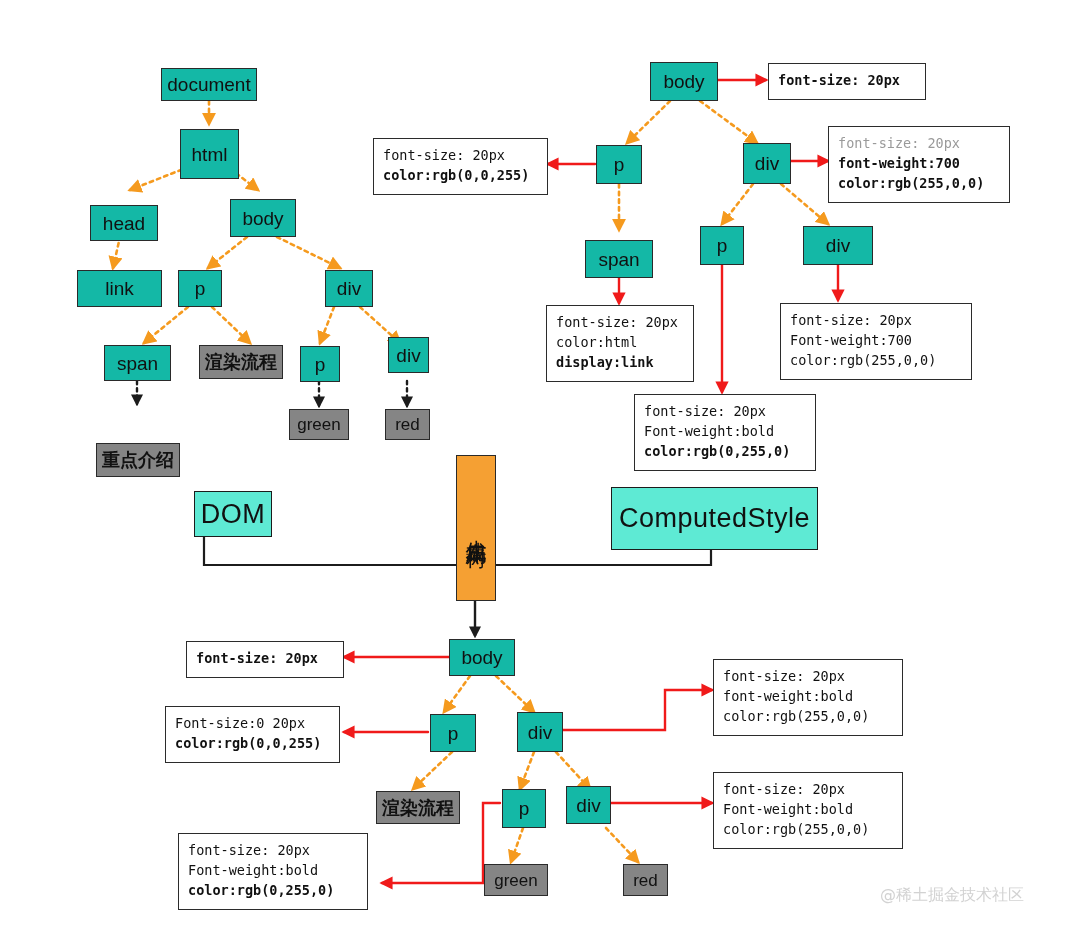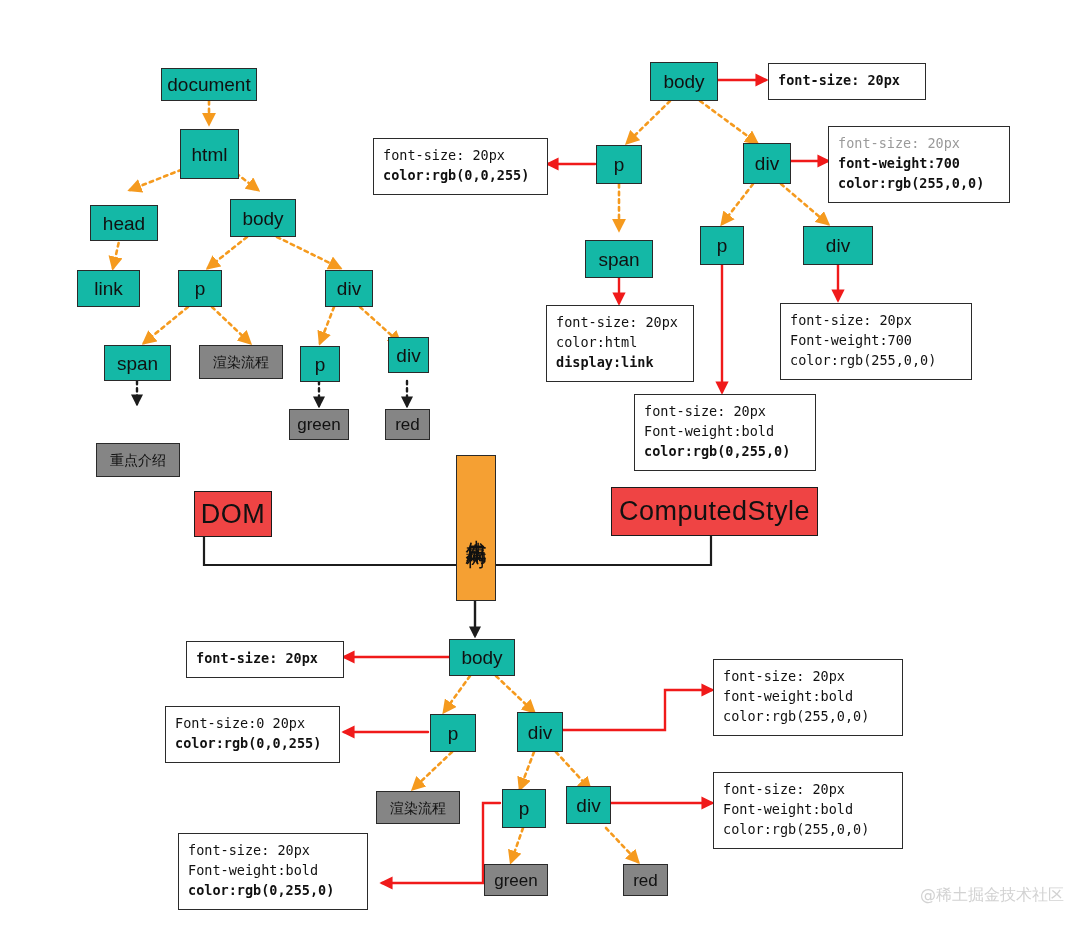--- a/index.html
+++ b/index.html
@@ -7,48 +7,48 @@
        font-family:"Liberation Sans","DejaVu Sans",sans-serif;}
   #stage{position:absolute;left:0;top:0;width:1080px;height:931px;}
   svg.edges{position:absolute;left:0;top:0;width:1080px;height:931px;pointer-events:none;}
 
   
   .node{position:absolute;box-sizing:border-box;border:1.6px solid #2a2a2a;
         display:flex;align-items:center;justify-content:center;
         font-size:19px;color:#111;line-height:1;white-space:nowrap;}
   .node.blue{background:#14b8a6;}
   .node.gray{background:#858585;}
-  .node.gray.cjk{font-family:"DejaVu Sans",sans-serif;font-size:14px;}
+  .node.gray.cjk{font-family:"DejaVu Sans",sans-serif;font-size:18px;font-weight:bold;}
 
   
   .stylebox{position:absolute;box-sizing:border-box;border:1.6px solid #2b2b2b;
             background:#fff;padding:7px 9px 8px 9px;
             font-family:"DejaVu Sans Mono","Liberation Mono",monospace;
             font-size:13.5px;line-height:1.48;white-space:nowrap;}
   .stylebox .ln{display:block;}
   .stylebox .inherit{color:#9a9a9a;font-weight:400;}
   .stylebox .applied{color:#111;font-weight:bold;}
   .stylebox .plain{color:#111;font-weight:400;}
 
   
   .labelbox{position:absolute;box-sizing:border-box;border:1.8px solid #1c1c1c;
-            background:#ef4444;display:flex;align-items:center;justify-content:center;
+            background:#5eead4;display:flex;align-items:center;justify-content:center;
             font-size:27px;color:#111;letter-spacing:.5px;text-align:right;}
 
   
   .vbox{position:absolute;box-sizing:border-box;background:#F5A033;
         border:1.6px solid #2a2a2a;display:flex;align-items:center;
         justify-content:center;}
   .vbox span{writing-mode:vertical-rl;text-orientation:upright;
              font-family:"DejaVu Sans",sans-serif;font-size:21px;
              color:#111;line-height:1.15;letter-spacing:2px;}
 
   
   .watermark{position:absolute;font-family:"DejaVu Sans",sans-serif;
-             font-size:16px;color:#d2d2d2;white-space:nowrap;margin-left:40px;}
+             font-size:16px;color:#d2d2d2;white-space:nowrap;}
 </style>
 </head>
 <body>
 
 <div id="stage">
 
   <svg class="edges" viewBox="0 0 1080 931">
     <defs>
       <marker id="ar-orange" viewBox="0 0 10 10" refX="8" refY="5" markerWidth="5.5" markerHeight="5.5" orient="auto-start-reverse">
         <path d="M 0 0 L 10 5 L 0 10 z" fill="#F59A1E"></path>
@@ -117,21 +117,21 @@
       <path d="M 563 730 L 665 730 L 665 690 L 712 690"></path>
       <path d="M 611 803 L 712 803"></path>
       <path d="M 500 803 L 483 803 L 483 883 L 382 883"></path>
     </g>
   </svg>
 
   <div class="node blue" style="left:161px;top:68px;width:96px;height:33px;">document</div>
   <div class="node blue" style="left:180px;top:129px;width:59px;height:50px;">html</div>
   <div class="node blue" style="left:90px;top:192px;width:68px;height:36px;margin-top:13px;">head</div>
   <div class="node blue" style="left:230px;top:199px;width:66px;height:38px;">body</div>
-  <div class="node blue" style="left:77px;top:270px;width:63px;height:37px;">link</div>
+  <div class="node blue" style="left:77px;top:270px;width:85px;height:37px;">link</div>
   <div class="node blue" style="left:178px;top:270px;width:44px;height:37px;">p</div>
   <div class="node blue" style="left:325px;top:270px;width:48px;height:37px;">div</div>
   <div class="node blue" style="left:104px;top:345px;width:67px;height:36px;">span</div>
   <div class="node gray cjk" style="left:199px;top:345px;width:84px;height:34px;">渲染流程</div>
   <div class="node blue" style="left:300px;top:346px;width:40px;height:36px;">p</div>
   <div class="node blue" style="left:388px;top:337px;width:41px;height:36px;">div</div>
   <div class="node gray cjk" style="left:96px;top:407px;width:84px;height:34px;margin-top:36px;">重点介绍</div>
   <div class="node gray" style="left:289px;top:409px;width:60px;height:31px;font-size:17px;">green</div>
   <div class="node gray" style="left:385px;top:409px;width:45px;height:31px;font-size:17px;">red</div>
 
@@ -169,21 +169,21 @@
     <span class="ln applied">color:rgb(0,255,0)</span>
   </div>
 
   <div class="stylebox" style="left:780px;top:303px;width:192px;">
     <span class="ln plain">font-size: 20px</span>
     <span class="ln plain">Font-weight:700</span>
     <span class="ln plain">color:rgb(255,0,0)</span>
   </div>
 
   <div class="labelbox" style="left:194px;top:491px;width:78px;height:46px;">DOM</div>
-  <div class="labelbox" style="left:611px;top:487px;width:207px;height:49px;">ComputedStyle</div>
+  <div class="labelbox" style="left:611px;top:487px;width:207px;height:63px;">ComputedStyle</div>
 
   <div class="vbox" style="left:456px;top:455px;width:40px;height:146px;">
     <span>生成布局树</span>
   </div>
 
   <div class="node blue" style="left:449px;top:639px;width:66px;height:37px;">body</div>
   <div class="node blue" style="left:430px;top:714px;width:46px;height:38px;">p</div>
   <div class="node blue" style="left:517px;top:712px;width:46px;height:40px;">div</div>
   <div class="node gray cjk" style="left:376px;top:791px;width:84px;height:33px;">渲染流程</div>
   <div class="node blue" style="left:502px;top:789px;width:44px;height:39px;">p</div>

